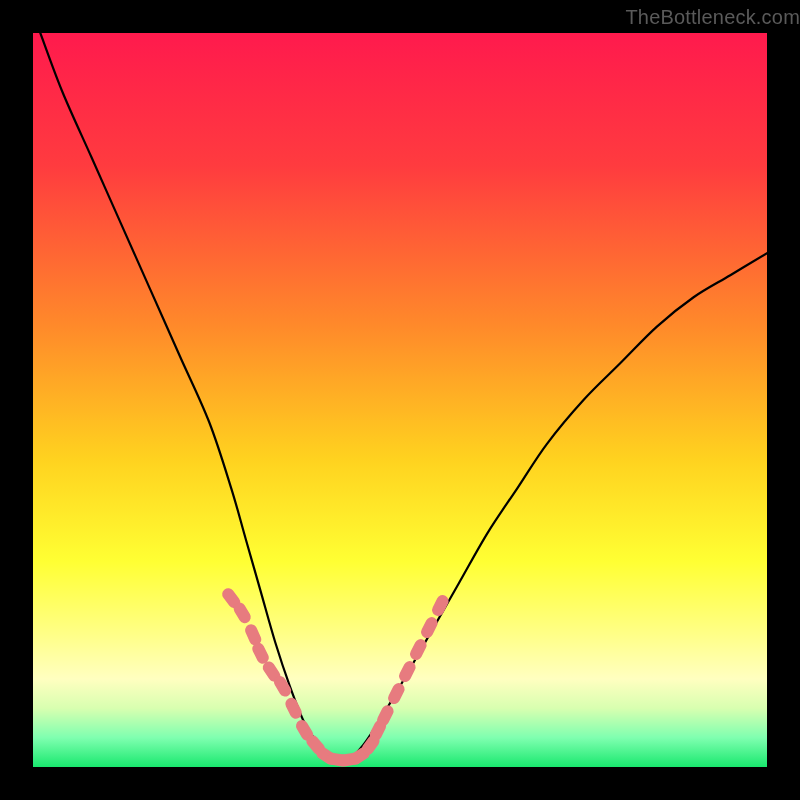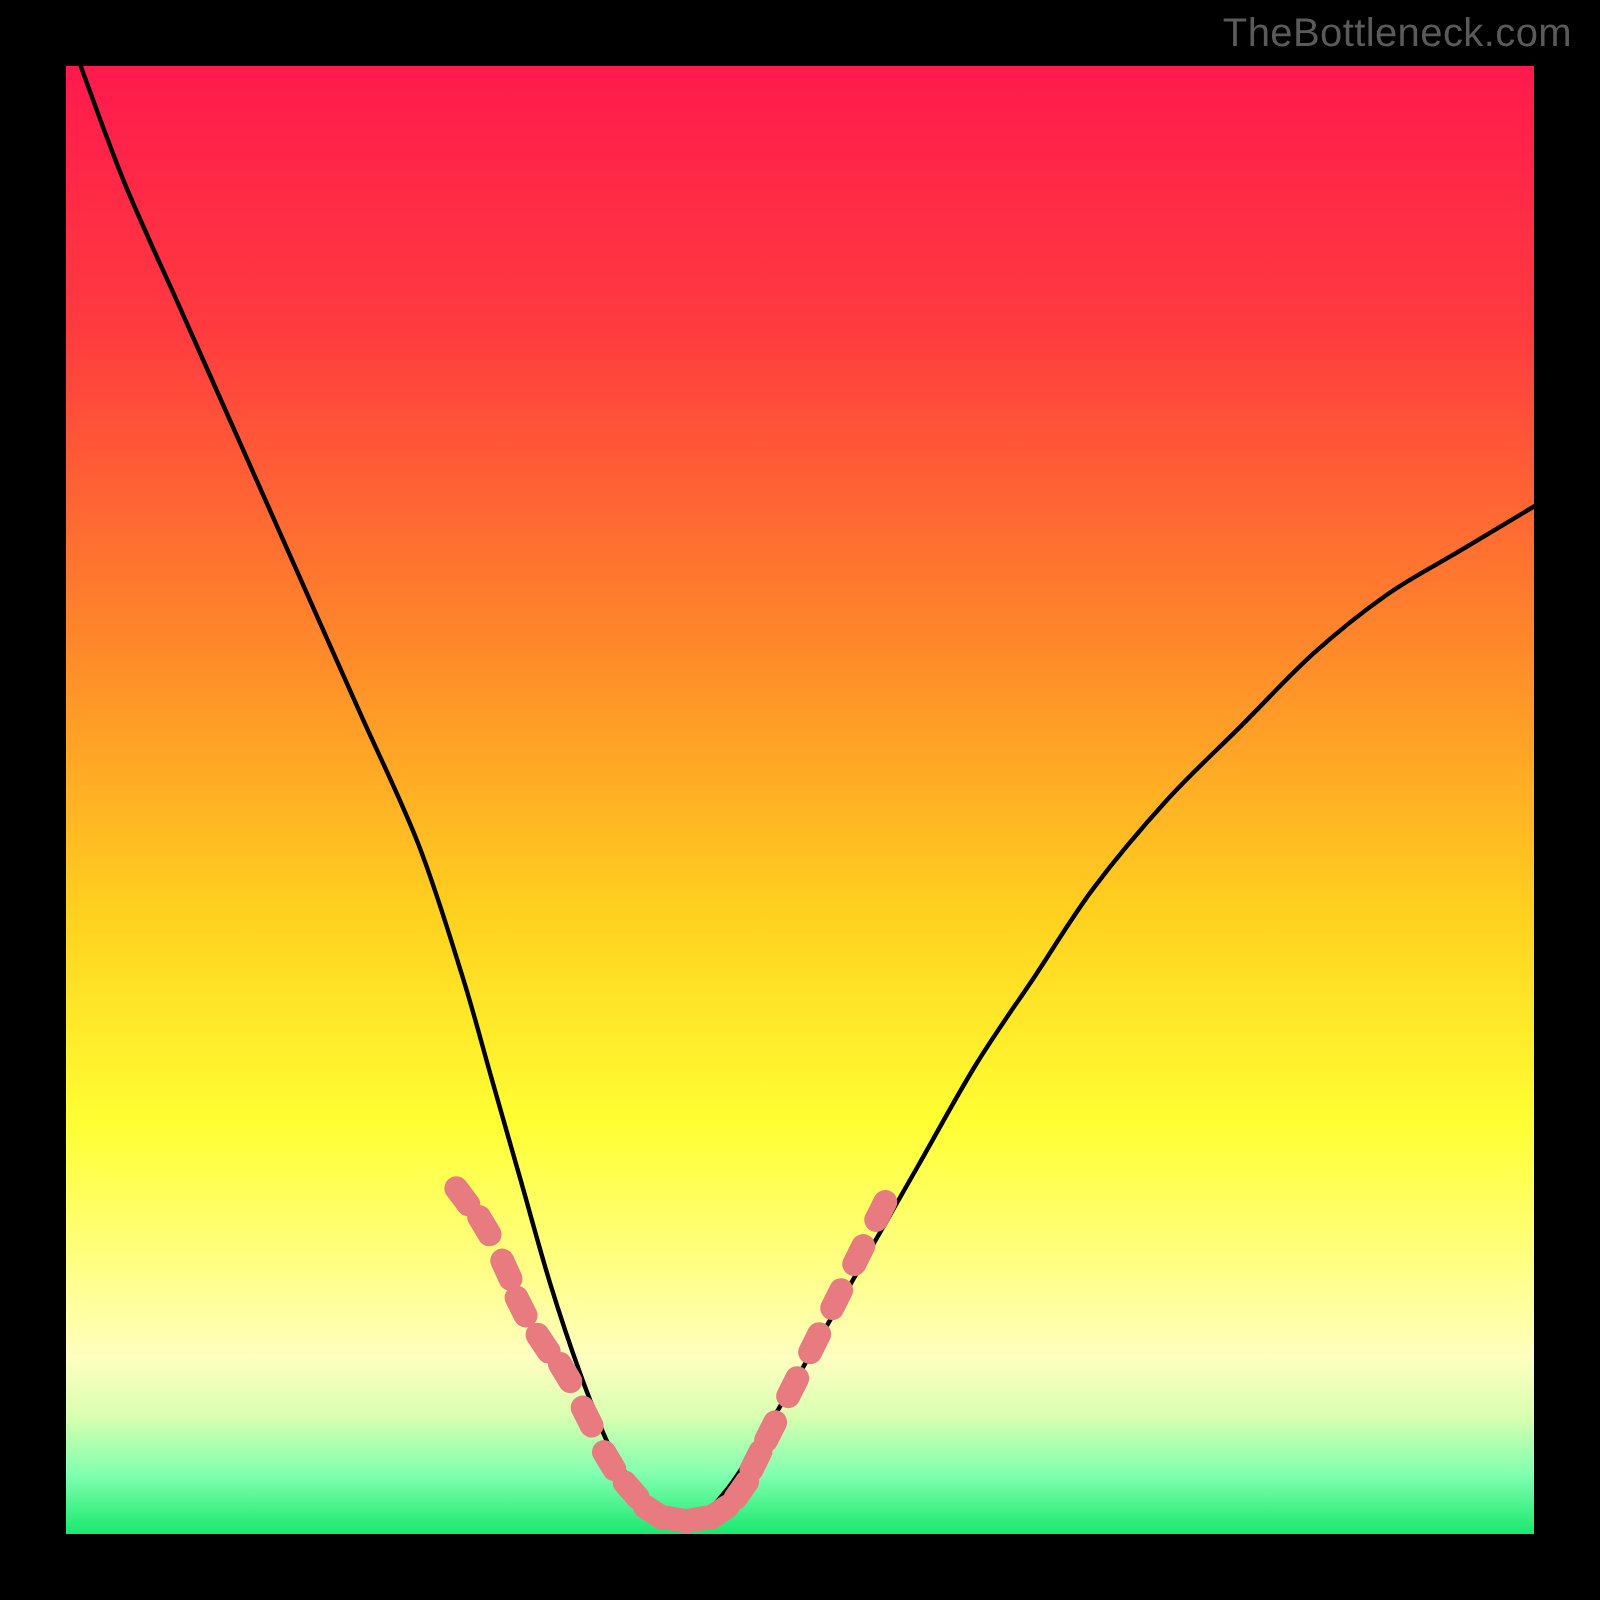--- a/index.html
+++ b/index.html
@@ -15,21 +15,21 @@
     position: absolute;
     top: 0;
     left: 0;
     width: 800px;
     height: 800px;
     background: #000;
   }
   .watermark {
     position: absolute;
     top: 6px;
-    right: 14px;
+    right: 0;
     color: #5a5a5a;
     font-size: 20px;
     font-weight: 500;
     letter-spacing: 0.2px;
     z-index: 10;
   }
   svg {
     position: absolute;
     top: 0;
     left: 0;

